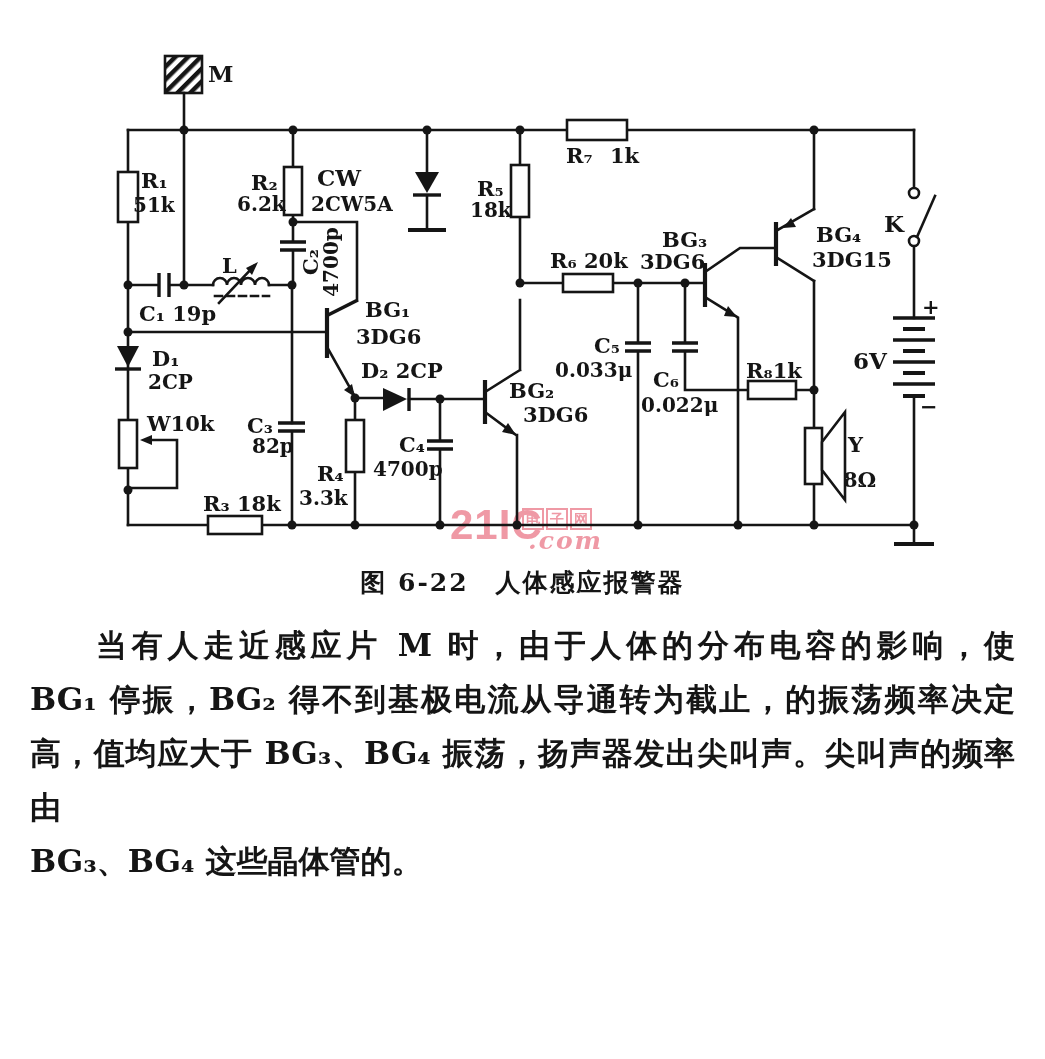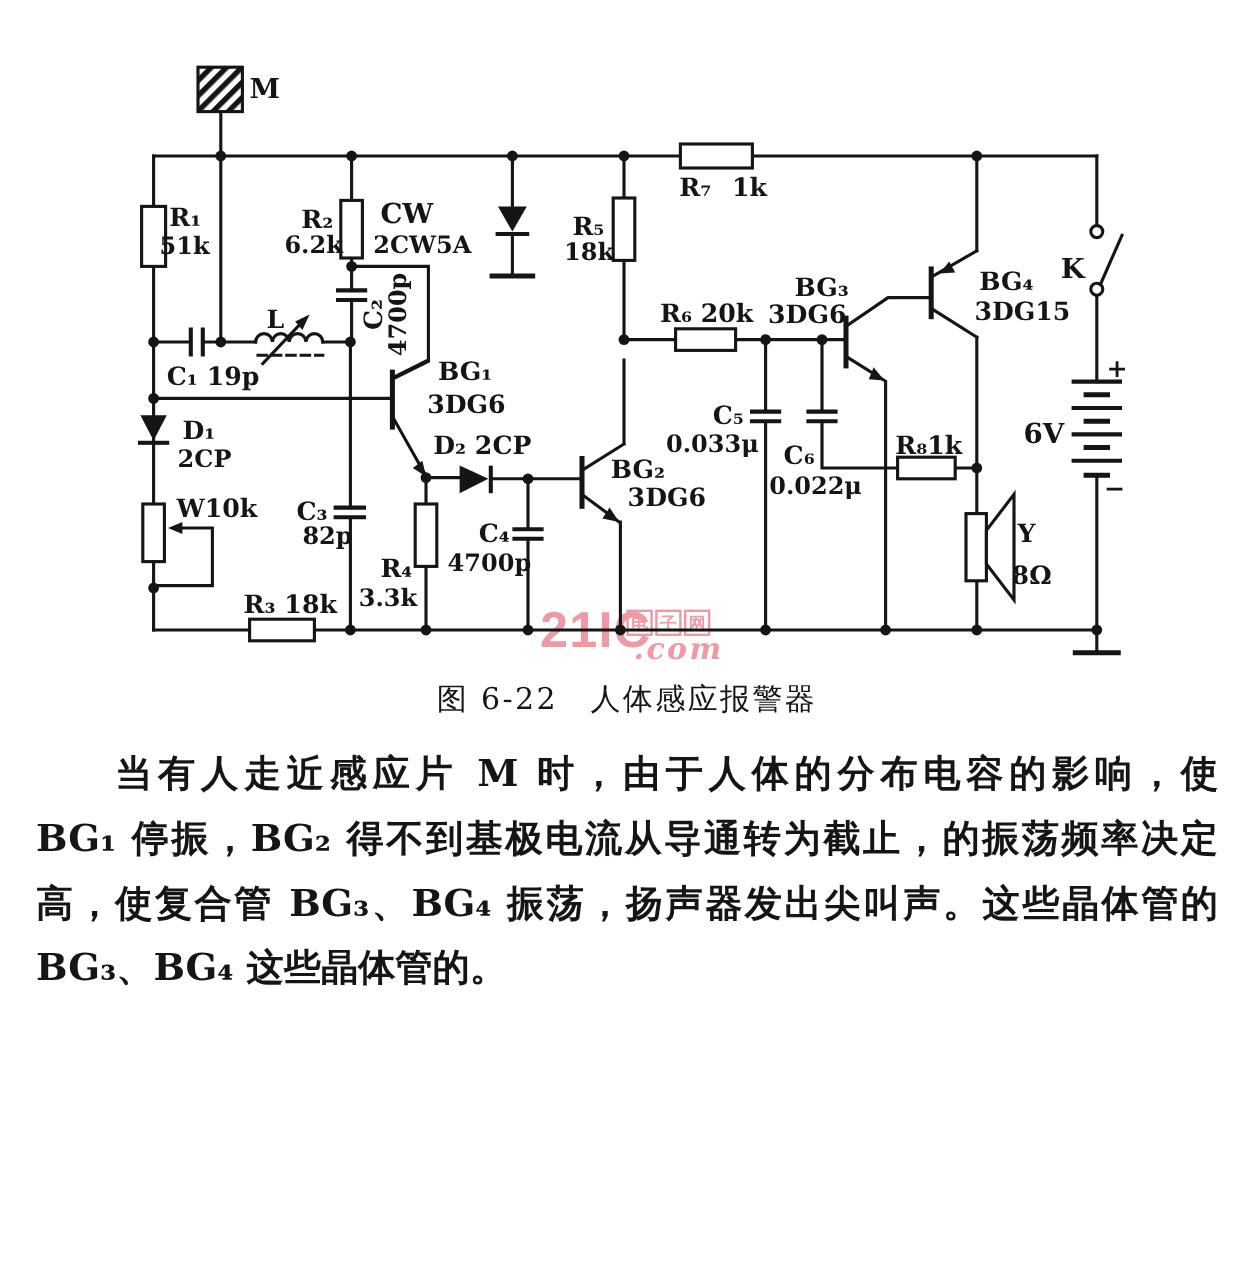--- a/index.html
+++ b/index.html
@@ -22,21 +22,21 @@
              font-family:"Liberation Sans","DejaVu Sans",sans-serif;opacity:.9;}
   .wm-brand{position:absolute;left:0;top:2px;font-size:42px;font-weight:bold;
             letter-spacing:1px;line-height:42px;}
   .wm-badge{position:absolute;left:72px;top:6px;display:flex;gap:2px;}
   .wm-badge span{display:block;width:18px;height:18px;border:2px solid #ee8e9c;
                  font-size:14px;line-height:18px;text-align:center;font-weight:bold;}
   .wm-suffix{position:absolute;left:78px;top:24px;font-size:25px;font-weight:bold;
              font-style:italic;font-family:"DejaVu Serif",serif;letter-spacing:2px;}
   
   .caption{position:absolute;left:0;top:566px;width:1045px;text-align:center;
-           font-size:25px;letter-spacing:2px;z-index:2;}
+           font-size:25px;letter-spacing:2px;z-index:2;font-weight:bold;}
   .bodytext{position:absolute;left:30px;top:618px;width:985px;font-size:31px;z-index:2;}
   .bline{line-height:54px;text-align:justify;text-align-last:justify;font-weight:bold;}
   .bline.first{text-indent:66px;}
   .bline.last{text-align-last:left;}
   .para2{margin-top:4px;}
 </style>
 </head>
 <body>
 
 <div class="page">
@@ -282,18 +282,18 @@
         <circle class="dot" cx="914" cy="525" r="4.5"></circle>
     </g>
   </svg>
 
   <div class="caption">图 6-22　人体感应报警器</div>
 
   <div class="bodytext">
     <div>
       <div class="bline first">当有人走近感应片 M 时，由于人体的分布电容的影响，使</div>
       <div class="bline">BG₁ 停振，BG₂ 得不到基极电流从导通转为截止，的振荡频率决定</div>
-      <div class="bline">高，使复合管 BG₃、BG₄ 振荡，扬声器发出尖叫声。这些晶体管的</div>
+      <div class="bline">高，值均应大于 BG₃、BG₄ 振荡，扬声器发出尖叫声。尖叫声的频率由</div>
       <div class="bline last">BG₃、BG₄ 这些晶体管的。</div>
     </div>
   </div>
 
 </div>
 
 </body></html>

